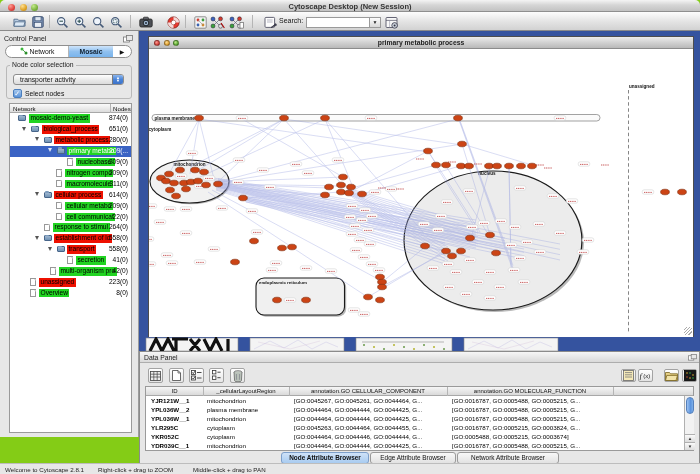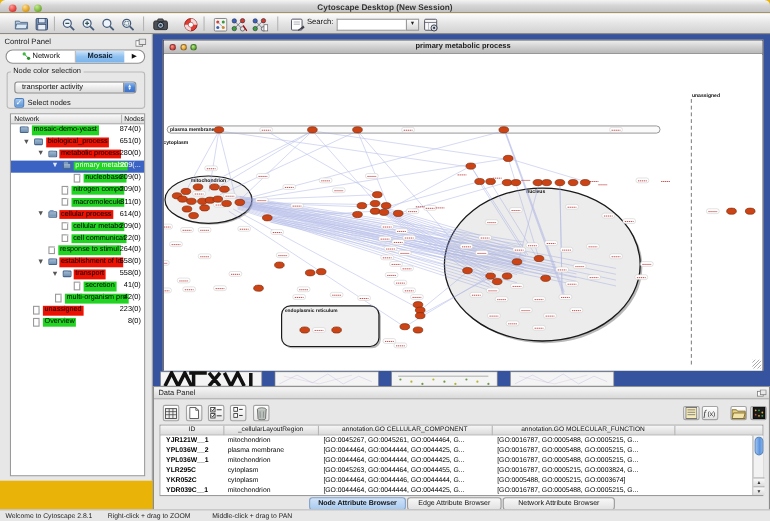--- a/index.html
+++ b/index.html
@@ -1,17 +1,17 @@
 <!DOCTYPE html>
 <html><head>
 <meta charset="utf-8">
 <style>
   html,body{margin:0;padding:0;background:#555;}
   *{box-sizing:border-box;}
-  #app{position:relative;width:700px;height:474px;background:#eab308;overflow:hidden;
+  #app{position:relative;width:700px;height:474px;background:#84cc16;overflow:hidden;
        font-family:"Liberation Sans","DejaVu Sans",sans-serif;-webkit-font-smoothing:antialiased;}
   .abs{position:absolute;}
   
   #titlebar{left:0;top:0;width:700px;height:12px;
     background:linear-gradient(#f4f4f4,#d6d6d6 45%,#c2c2c2);border-bottom:1px solid #8f8f8f;
     border-radius:5px 5px 0 0;}
   #title-text{width:700px;top:1.5px;text-align:center;font-size:7.5px;font-weight:bold;color:#333;}
   .light{top:3.5px;width:7px;height:7px;border-radius:50%;}
   #toolbar{left:0;top:12px;width:700px;height:19px;
     background:linear-gradient(#fdfdfd,#e3e3e3 55%,#d2d2d2);border-bottom:1px solid #8a8a8a;}

